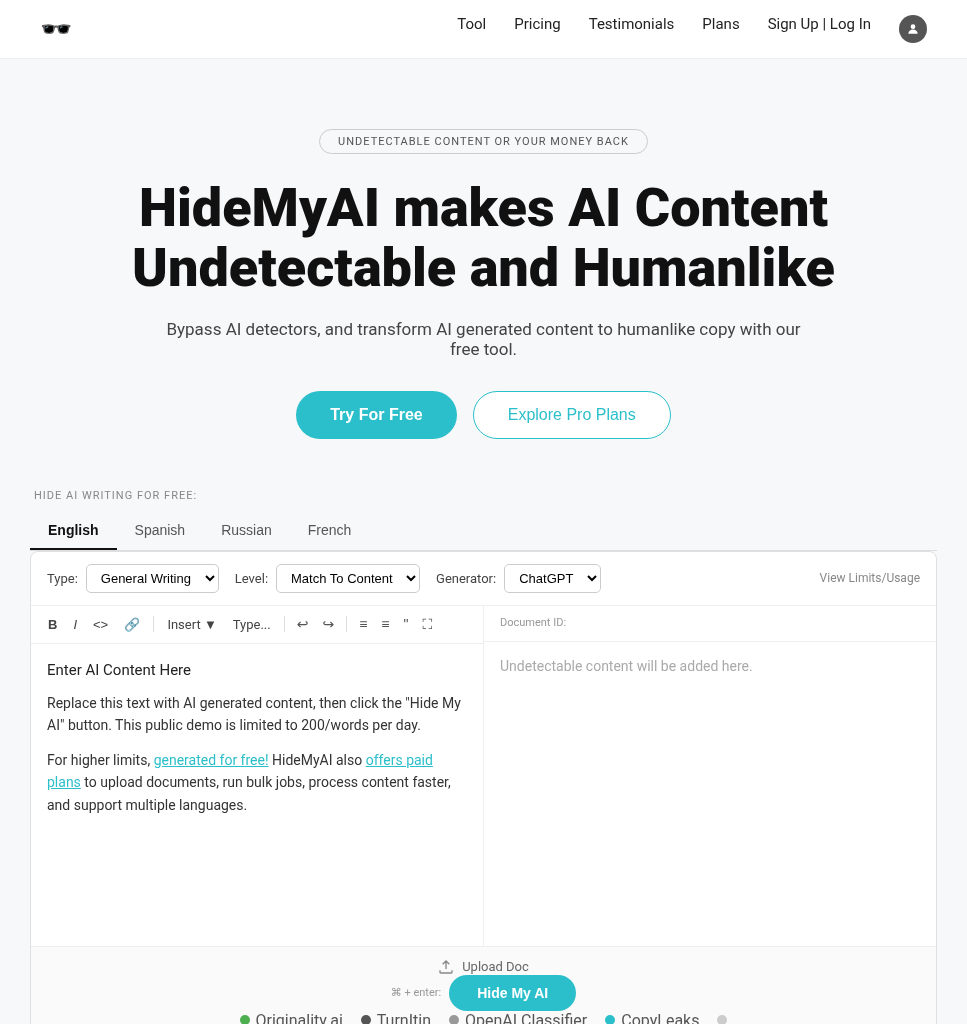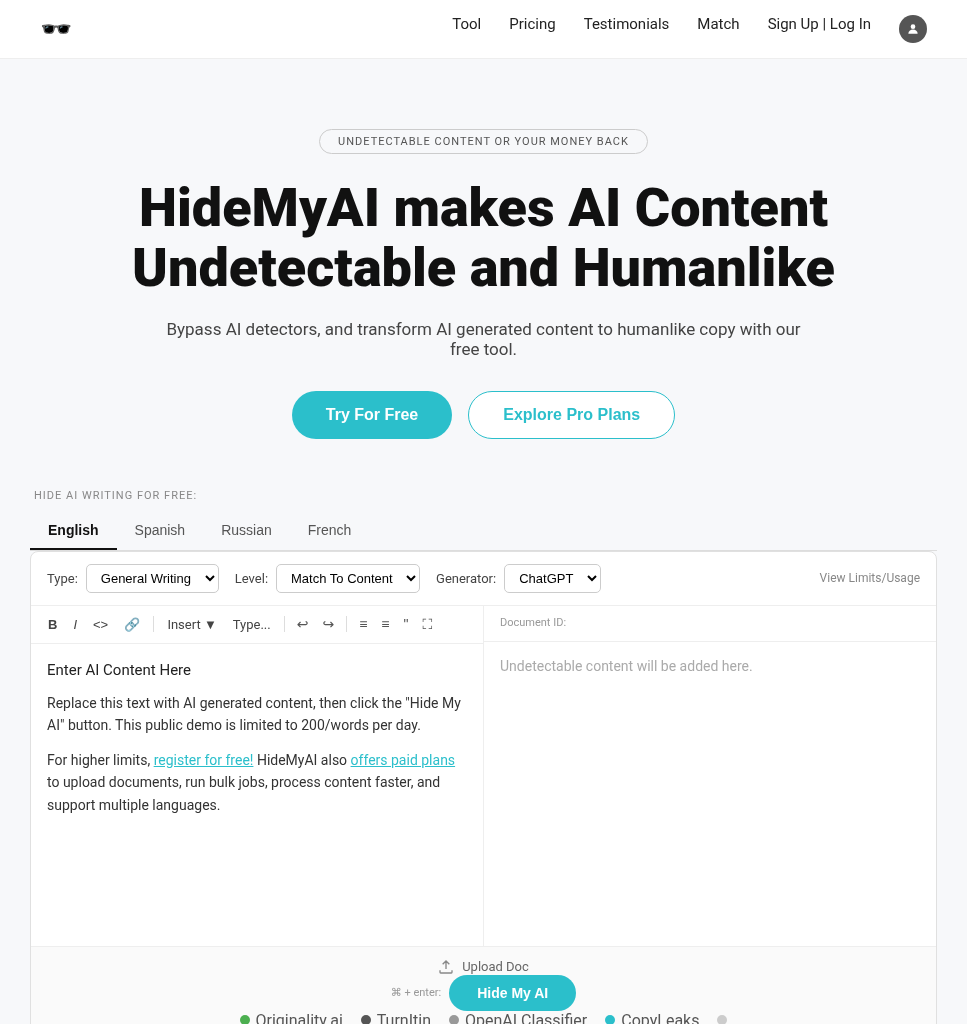--- a/index.html
+++ b/index.html
@@ -101,21 +101,21 @@
       font-weight: 600;
       cursor: pointer;
     }
     .btn-secondary {
       background: #fff;
       color: #2bbfcb;
       border: 1.5px solid #2bbfcb;
       border-radius: 50px;
       padding: 14px 34px;
       font-size: 16px;
-      font-weight: 700;
+      font-weight: 400;
       cursor: pointer;
     }
 
     
     .tool-section {
       padding: 0 30px 30px;
     }
     .tool-label {
       font-size: 11px;
       color: #888;
@@ -341,21 +341,21 @@
 <body>
 
 <nav class="navbar">
   <div class="navbar-logo">
     <span class="logo-icon">🕶️</span>
   </div>
   <div class="navbar-nav">
     <a href="#">Tool</a>
     <a href="#">Pricing</a>
     <a href="#">Testimonials</a>
-    <a href="#">Match</a>
+    <a href="#">Plans</a>
     <a class="signup-login" href="#">Sign Up | Log In</a>
     <div class="user-icon">
       <svg width="14" height="14" viewBox="0 0 24 24" fill="white">
           <circle cx="12" cy="8" r="4"></circle>
           <path d="M4 20c0-4 3.6-7 8-7s8 3 8 7" fill="white"></path>
         </svg>
     </div>
   </div>
 </nav>
 
@@ -425,21 +425,21 @@
           <button class="toolbar-icon-btn">≡</button>
           <button class="toolbar-icon-btn">≡</button>
           <button class="toolbar-icon-btn">"</button>
           <button class="toolbar-icon-btn">⛶</button>
         </div>
 
         <div class="editor-content">
           <h3>Enter AI Content Here</h3>
           <p>Replace this text with AI generated content, then click the "Hide My AI" button. This public demo is limited to 200/words per day.</p>
           <p>
-            <span>For higher limits, </span><span class="link-teal">register for free!</span><span> HideMyAI also </span><span class="link-teal">offers paid plans</span><span> to upload documents, run bulk jobs, process content faster, and support multiple languages.</span>
+            <span>For higher limits, </span><span class="link-teal">generated for free!</span><span> HideMyAI also </span><span class="link-teal">offers paid plans</span><span> to upload documents, run bulk jobs, process content faster, and support multiple languages.</span>
           </p>
         </div>
       </div>
 
       <div class="tool-output-pane">
         <div class="output-header">Document ID:</div>
         <div class="output-content">Undetectable content will be added here.</div>
       </div>
     </div>
 

